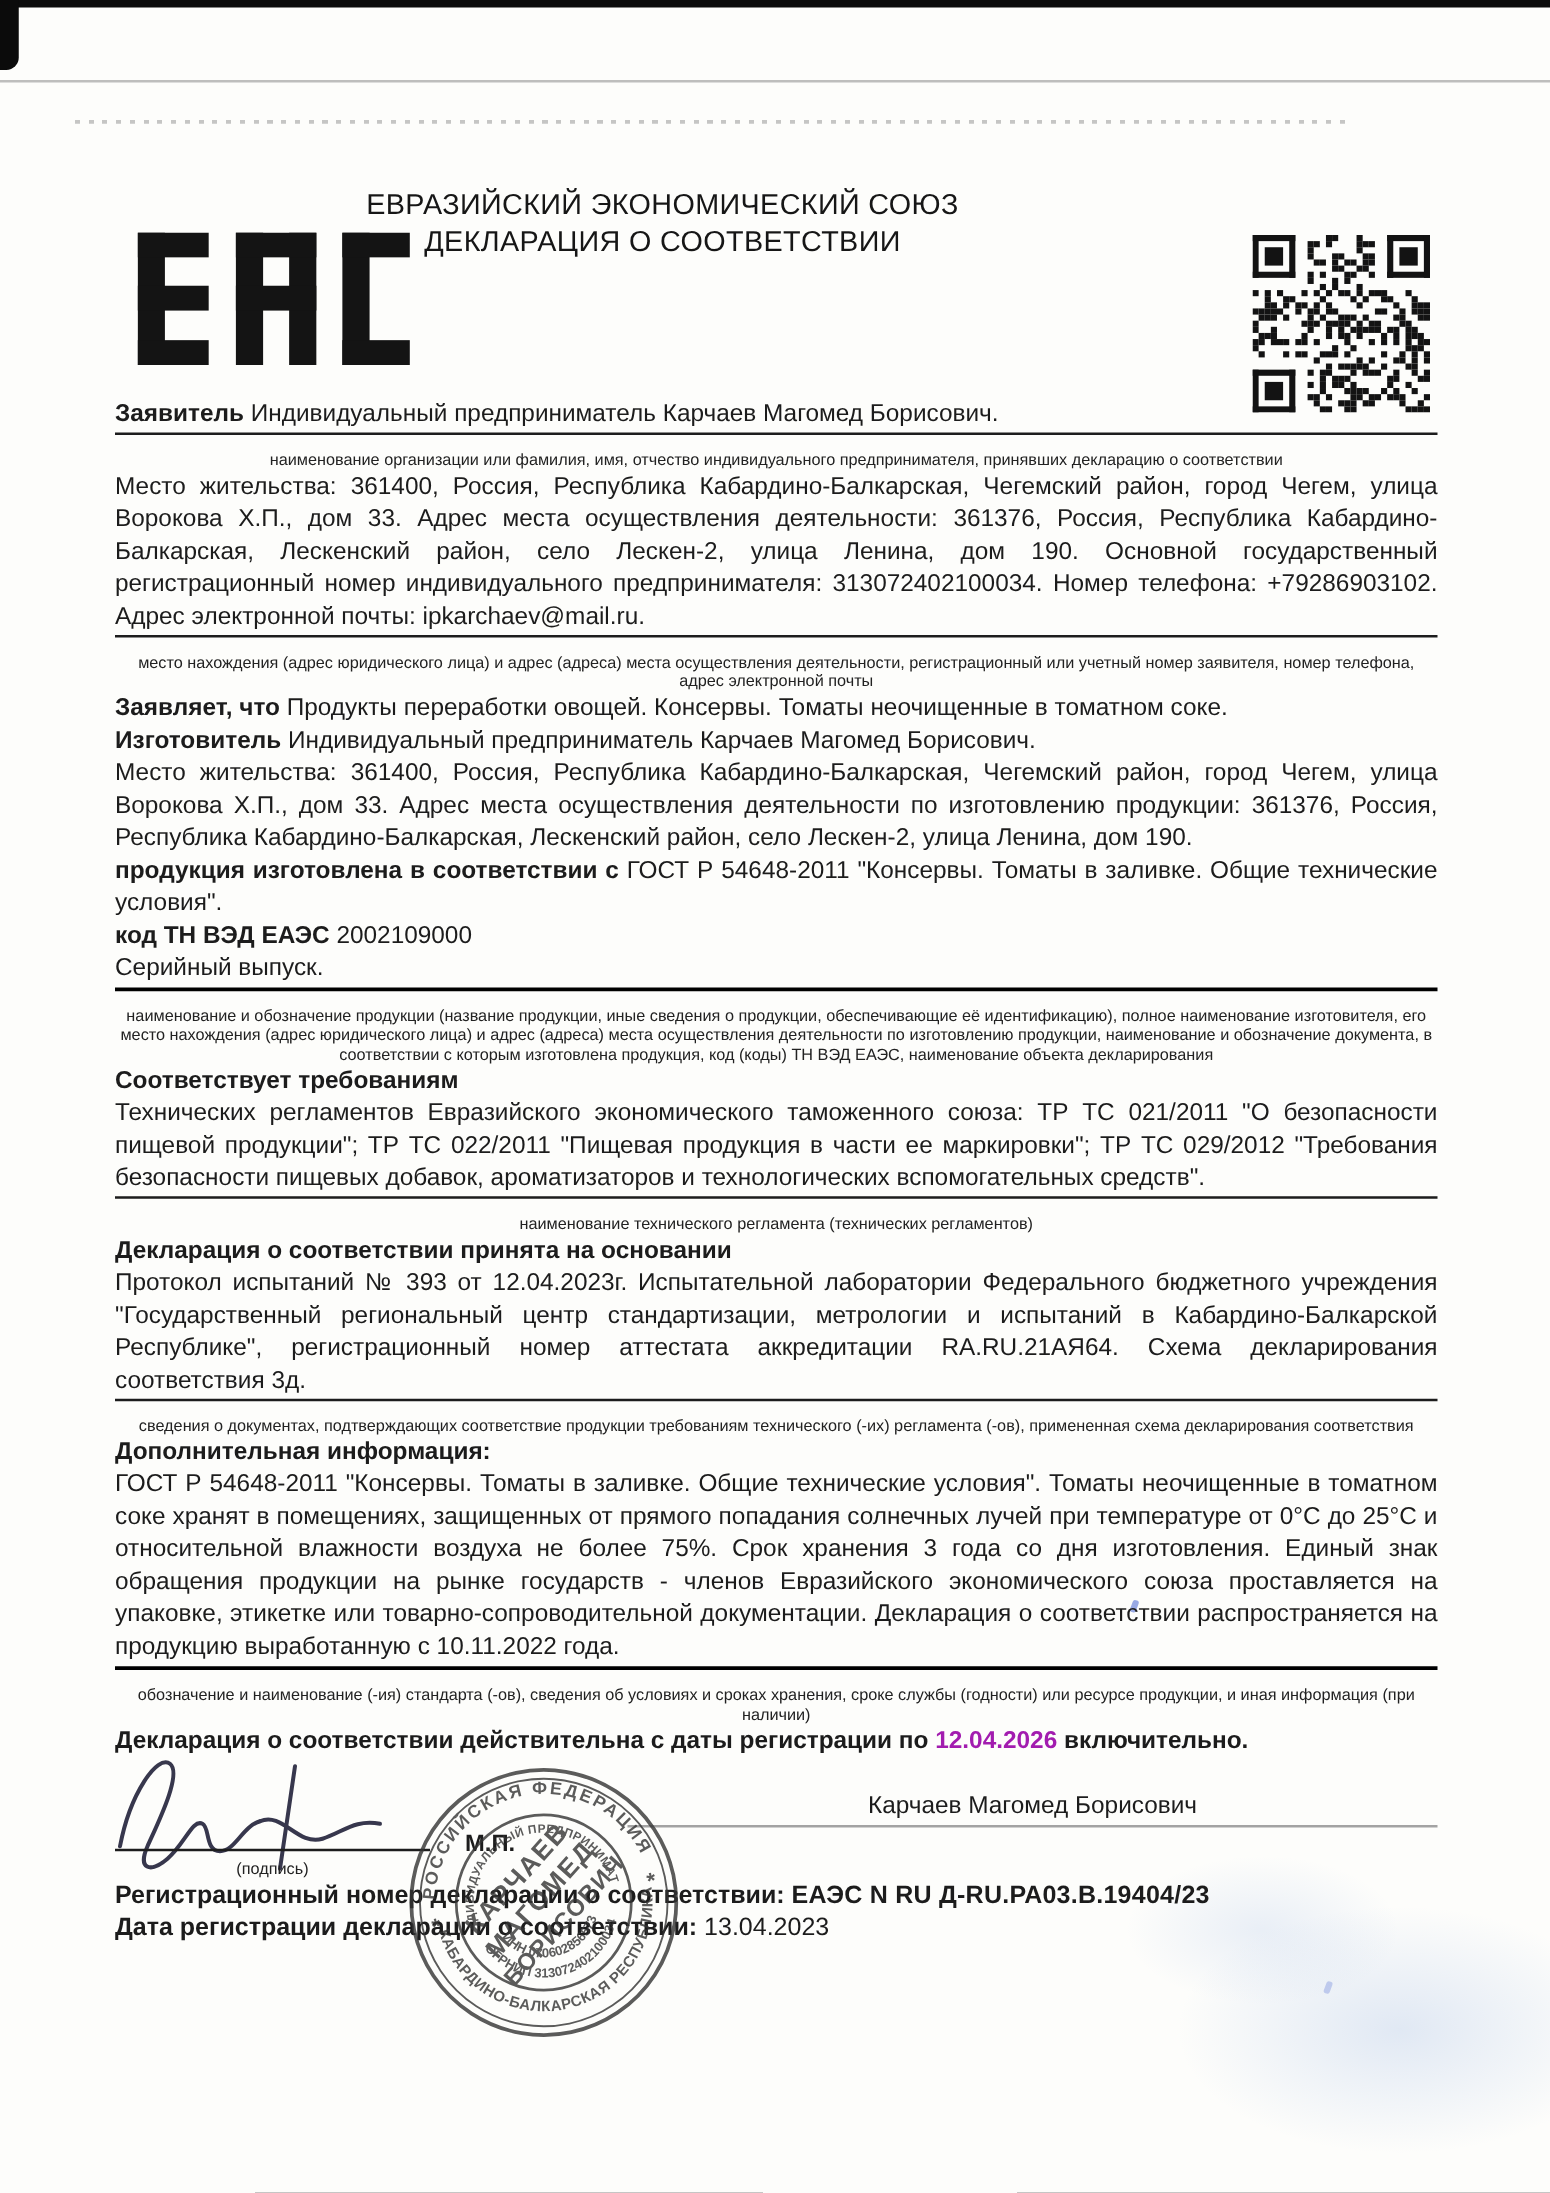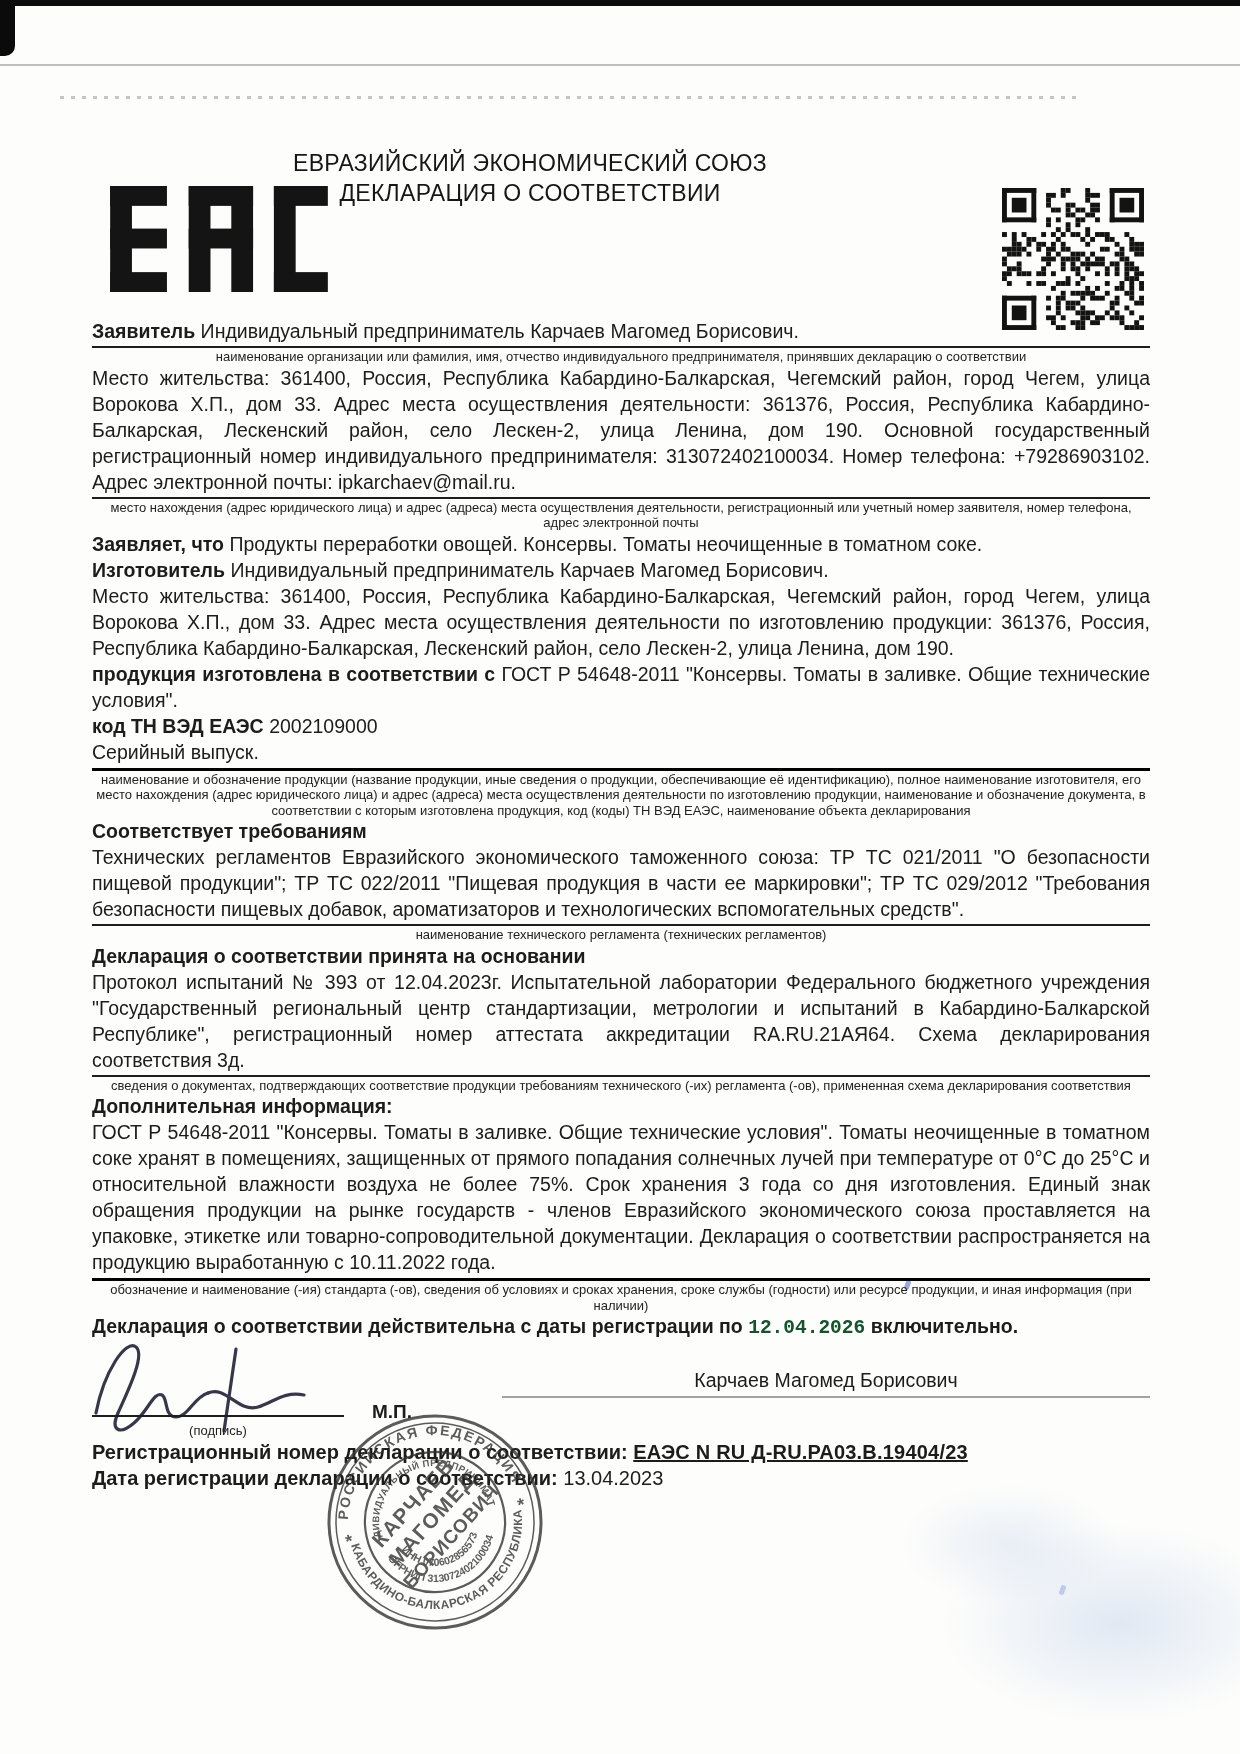--- a/index.html
+++ b/index.html
@@ -31,38 +31,38 @@
     font-weight:normal;font-size:23px;line-height:30px;letter-spacing:.3px;color:#161616;}
   .qr{position:absolute;left:1002px;top:188px;}
 
   
   .content{position:absolute;left:92px;top:318px;width:1058px;font-size:19.5px;line-height:26px;}
   .content p,.content div.par{margin:0;}
   b{font-weight:bold;}
   .jus{text-align:justify;}
   .ul2{border-bottom:2px solid #1d1d1d;padding-bottom:2px;}
   .rule-thick{border-top:3.5px solid #000;margin-top:3px;}
-  .note{font-size:13px;line-height:15.5px;text-align:center;color:#222;padding-top:1px;}
+  .note{font-size:13px;line-height:15.5px;text-align:center;color:#222;padding-top:12px;}
   .mt20{margin-top:20px;}
   .mt4{margin-top:4px;}
   .validity{font-weight:bold;margin-top:6px;}
-  .date-faded{color:#14532d;font-family:Liberation Mono, monospace;}
+  .date-faded{color:#a21caf;}
 
   
   .sig-block{position:relative;height:94px;margin-top:4px;}
   .sig-svg{position:absolute;left:-6px;top:-12px;}
   .sign-line{position:absolute;left:0;top:70px;width:252px;border-top:2px solid #1d1d1d;}
   .sign-note{position:absolute;left:0;top:73px;width:252px;text-align:center;font-size:13px;color:#222;}
   .mp{position:absolute;left:280px;top:54px;font-weight:bold;font-size:19px;}
   .fio{position:absolute;left:410px;top:22px;width:648px;}
   .fio-name{text-align:center;padding-bottom:3px;border-bottom:2px solid #a3a3a3;}
   .fio-note{text-align:center;font-size:13px;color:#222;padding-top:2px;}
 
   .reg-line{margin-top:24px;font-size:20px;font-weight:bold;}
-  .reg-line .val{letter-spacing:.2px;text-decoration:underline;}
+  .reg-line .val{letter-spacing:.2px;}
   .date-line{margin-top:18px;font-size:20px;}
   .date-line .lbl{font-weight:bold;}
 
   
   .stamp{position:absolute;left:318px;top:1405px;opacity:.8;transform:rotate(-12deg);}
   .stamp text{fill:#333;font-family:"Liberation Sans","DejaVu Sans",sans-serif;font-weight:bold;}
 </style>
 </head>
 <body>
 

